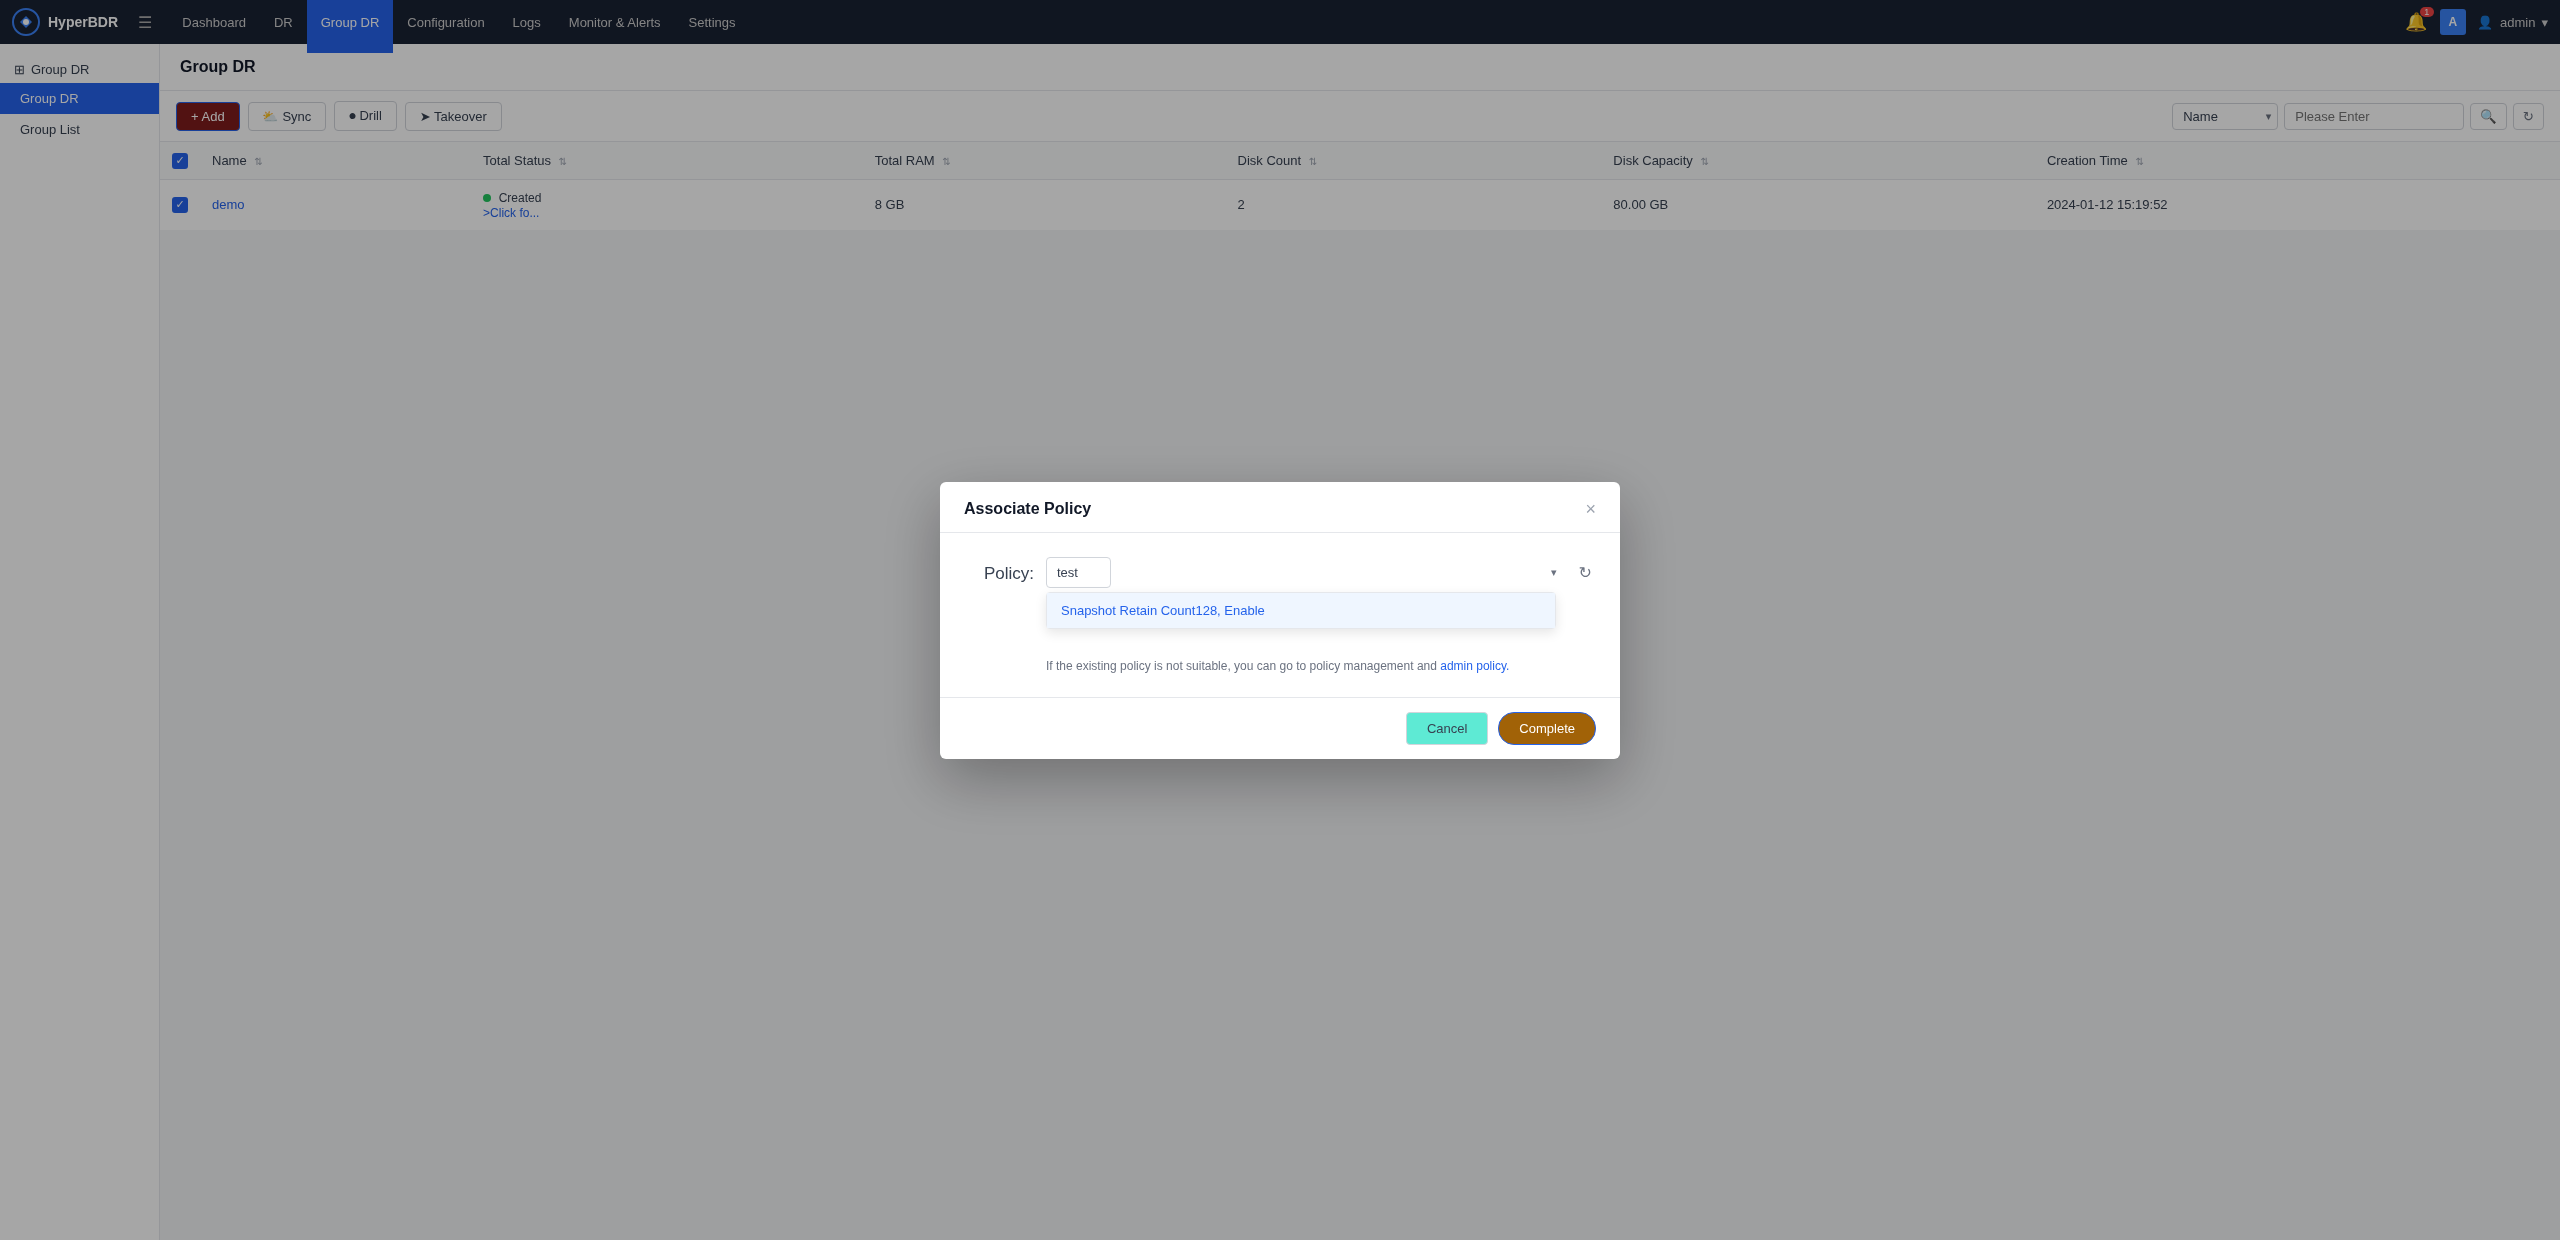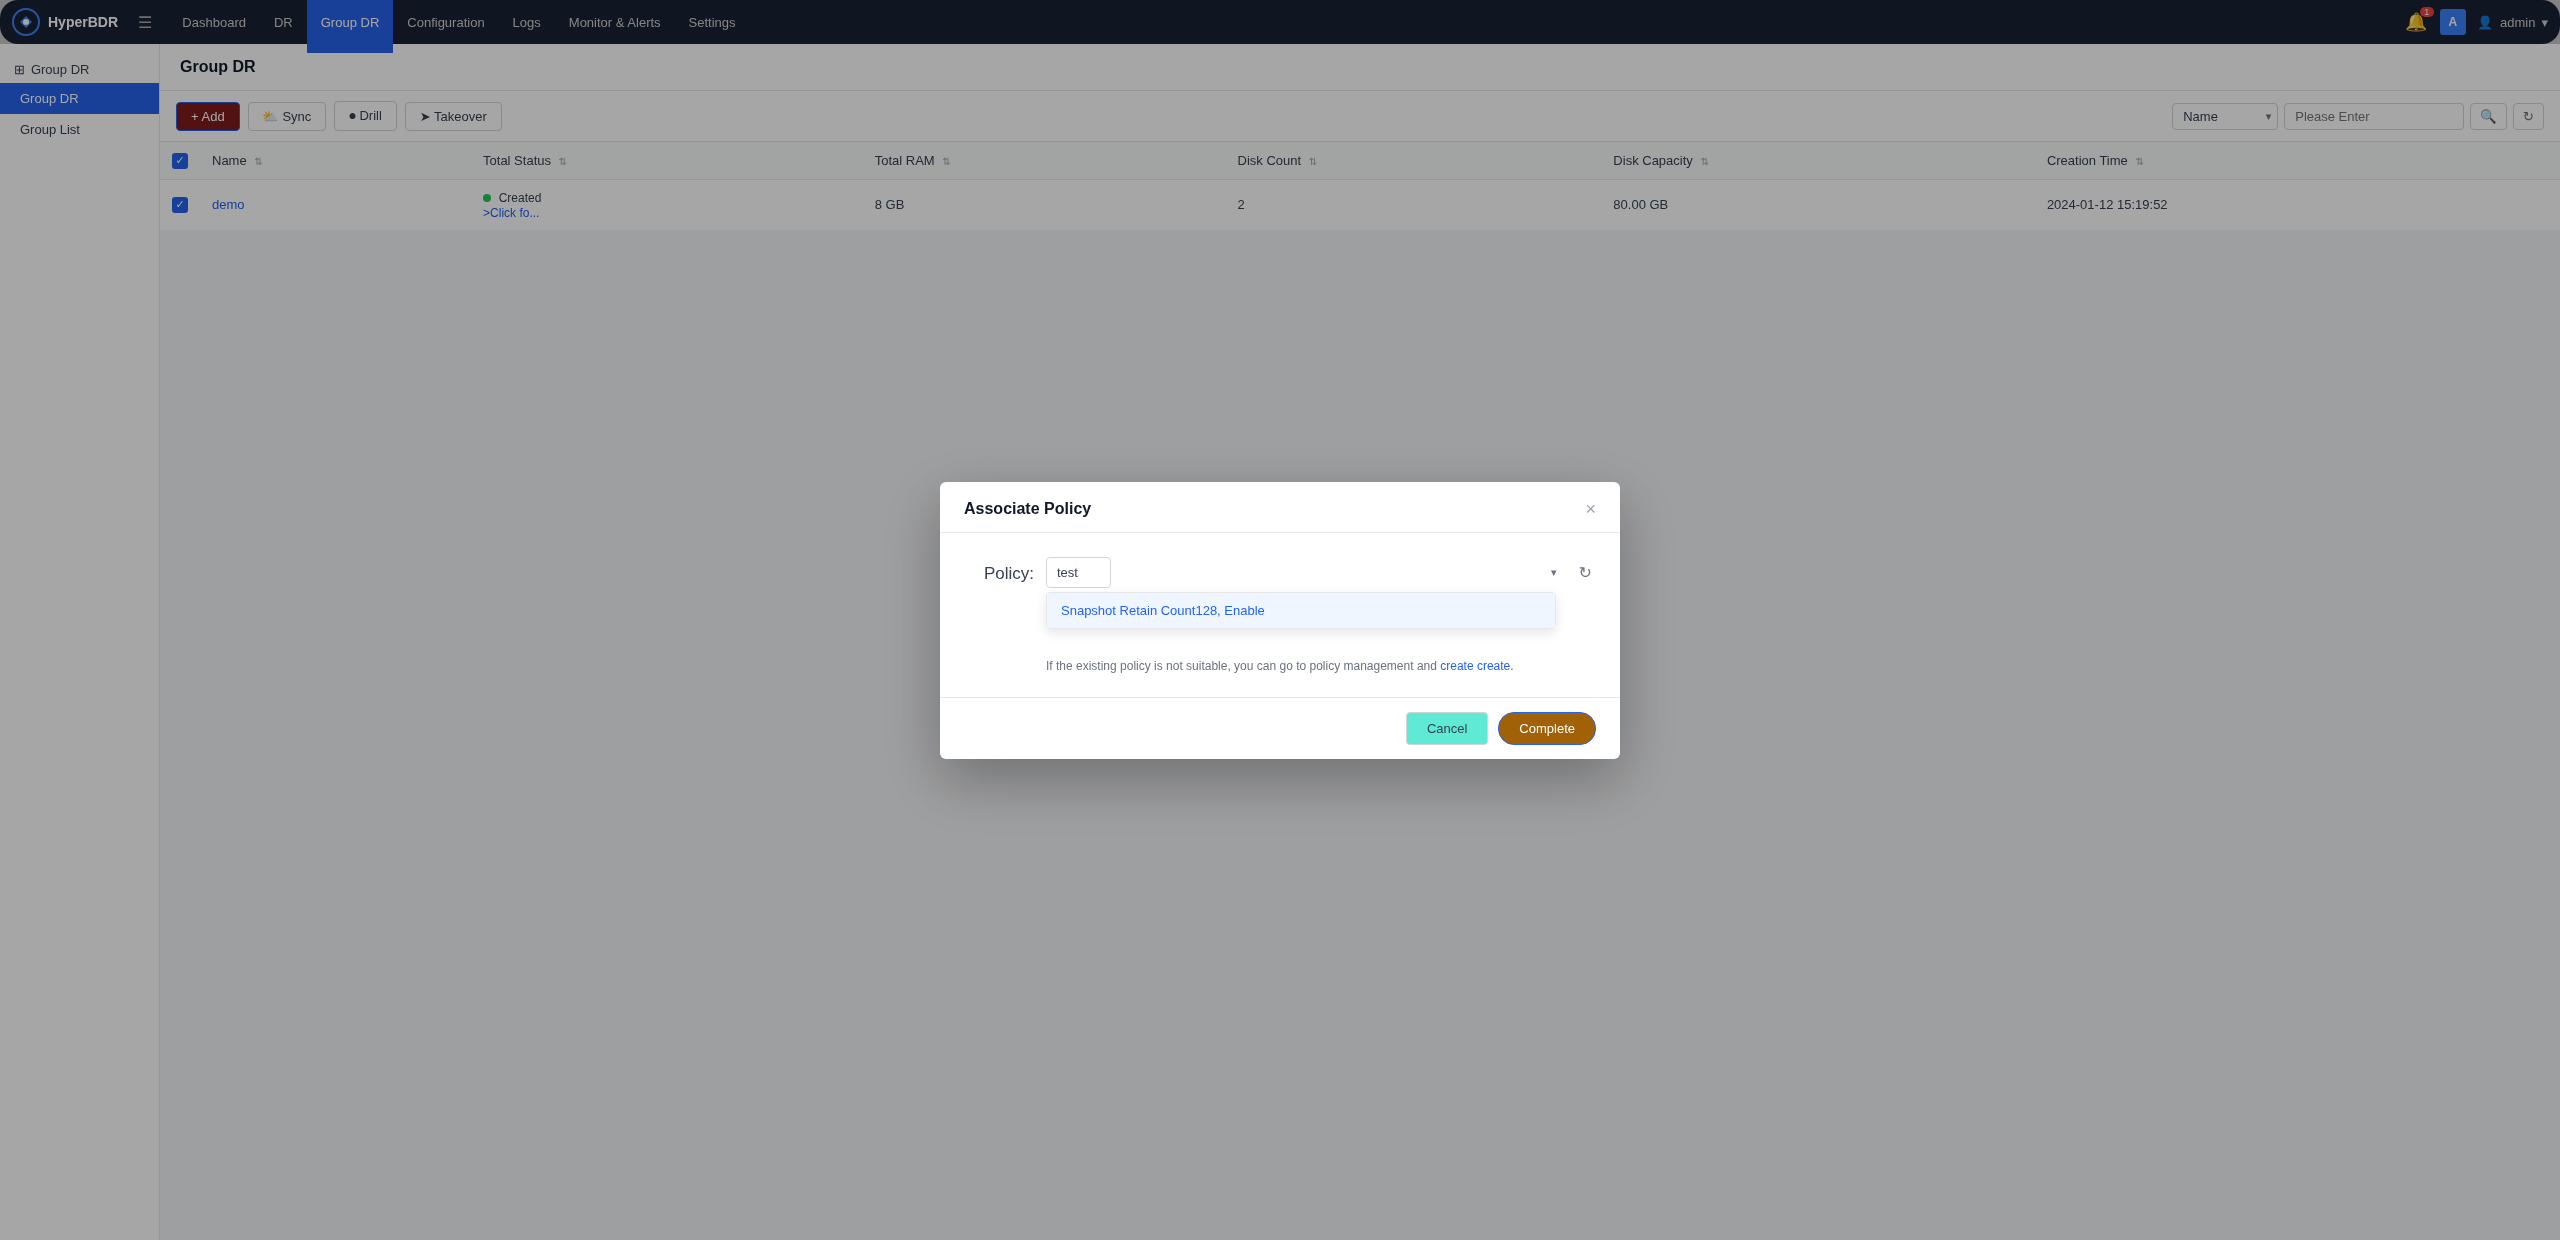--- a/index.html
+++ b/index.html
@@ -8,21 +8,20 @@
     
     .topnav {
       background: #1a2233;
       height: 44px;
       display: flex;
       align-items: center;
       padding: 0 12px;
       position: fixed;
       top: 0; left: 0; right: 0;
       z-index: 100;
-      border-radius: 18px;
     }
     .topnav-logo {
       display: flex;
       align-items: center;
       gap: 8px;
       margin-right: 20px;
     }
     .topnav-logo-icon {
       width: 28px;
       height: 28px;
@@ -623,21 +622,21 @@
 
           <div class="dropdown-panel">
             <div class="dropdown-item selected">Snapshot Retain Count128, Enable</div>
           </div>
         </div>
       </div>
 
       <div style="margin-top: 70px; padding-left: 82px;">
         <span class="hint-text">
           <span>If the existing policy is not suitable, you can go to policy management and</span>
-          <a>create create.</a>
+          <a>admin policy.</a>
         </span>
       </div>
     </div>
 
     <div class="modal-footer">
       <button class="btn-cancel">Cancel</button>
       <button class="btn-complete">Complete</button>
     </div>
   </div>
 </div>

